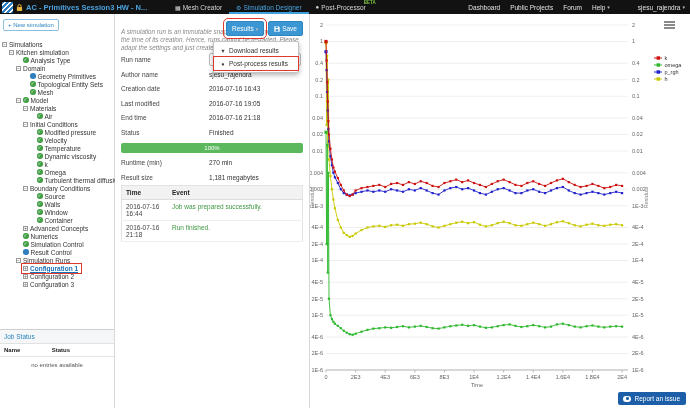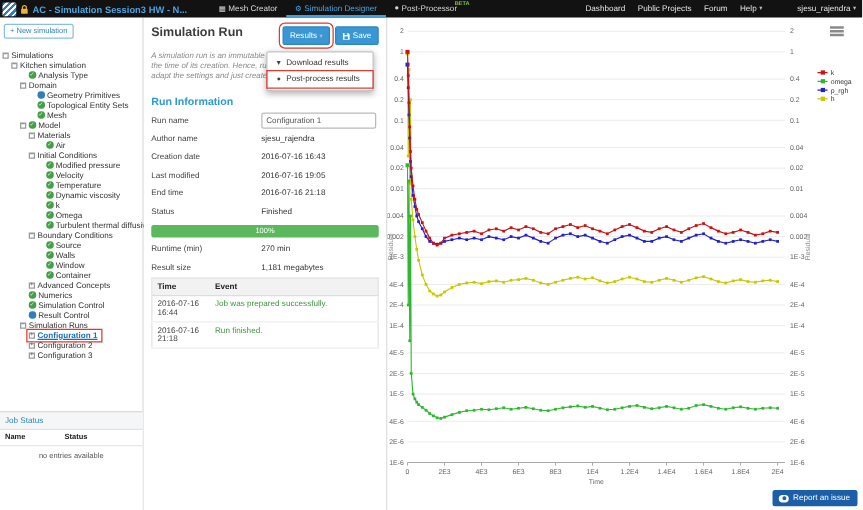--- a/index.html
+++ b/index.html
@@ -92,21 +92,21 @@
 <body>
 
 <div class="app">
 
   <div class="hdr">
     <div class="logo"></div>
     <svg width="7" height="9" viewBox="0 0 8 9">
       <path d="M2.2 4.2V2.9a1.8 1.8 0 0 1 3.6 0v1.3" stroke="#e6b33d" stroke-width="1.1" fill="none"></path>
       <rect x="1" y="4" width="6" height="4.5" rx="0.8" fill="#e6b33d"></rect>
     </svg>
-    <span class="proj-title">AC - Simulation Session3 HW - N...</span>
+    <span class="proj-title">AC - Primitives Session3 HW - N...</span>
     <div class="tabs" id="tabs">
         <div class="tab">
           <span class="t-icon">▦</span>
           <span>Mesh Creator</span>
         </div>
         <div class="tab active">
           <span class="t-icon">⚙</span>
           <span>Simulation Designer</span>
         </div>
         <div class="tab">
@@ -290,21 +290,20 @@
       <div class="js-title">Job Status</div>
       <div class="js-cols">
         <span>Name</span>
         <span>Status</span>
       </div>
       <div class="js-empty">no entries available</div>
     </div>
   </div>
 
   <div class="main">
-    <h1>Simulation Run</h1>
     <div class="btnrow">
       <button class="btn results">
         <span>Results</span>
         <span class="caret">▾</span>
       </button>
       <button class="btn save">
         <svg width="6" height="6" viewBox="0 0 10 10">
           <path d="M0.5 0.5h7L9.5 2.5v7h-9z" fill="#fff"></path>
           <rect x="2.6" y="5.2" width="4.6" height="3.6" fill="#3b97d3"></rect>
           <rect x="2.6" y="0.8" width="3.8" height="2.6" fill="#3b97d3"></rect>
@@ -316,21 +315,20 @@
     <div class="dropdown" id="dropdown">
         <div class="dd-item">
           <span class="dd-ic">▼</span>
           <span>Download results</span>
         </div>
         <div class="dd-item marked">
           <span class="dd-ic">●</span>
           <span>Post-process results</span>
         </div>
       </div>
-    <h2 class="sec">Run Information</h2>
     <div id="run-info">
         <div class="info-row">
           <span class="lbl">Run name</span>
           <input class="run-input" value="Configuration 1" style="">
         </div>
         <div class="info-row">
           <span class="lbl">Author name</span>
           <span class="val">sjesu_rajendra</span>
         </div>
         <div class="info-row">

